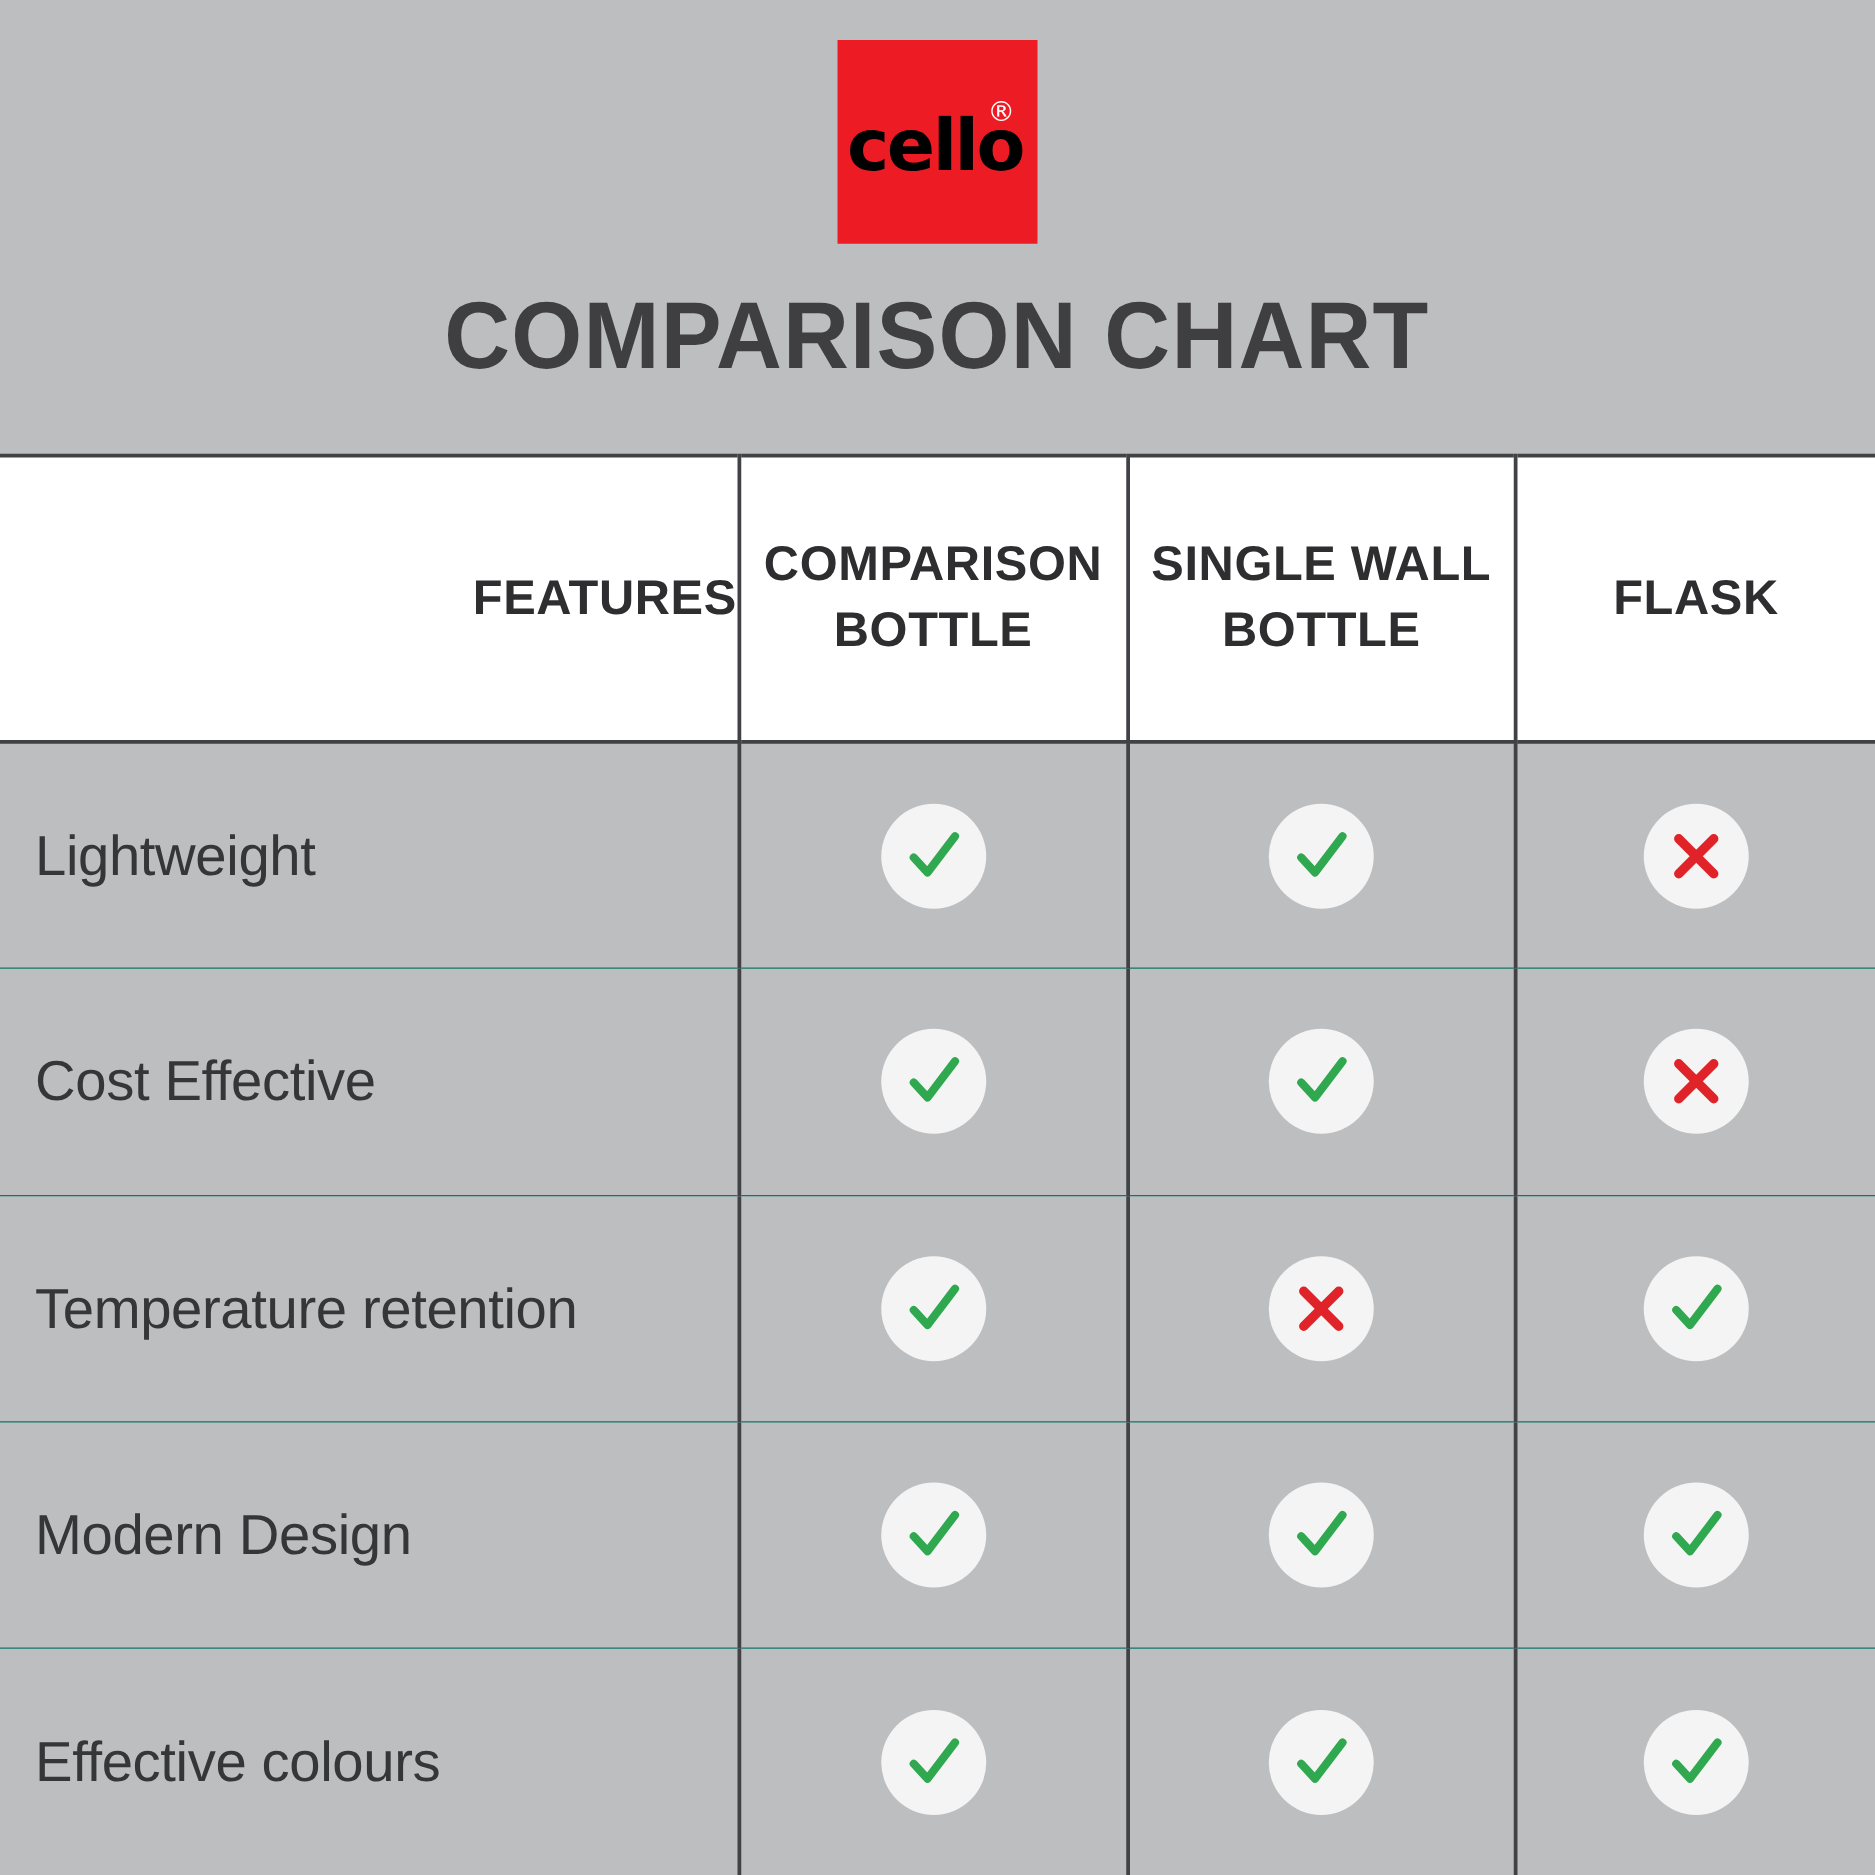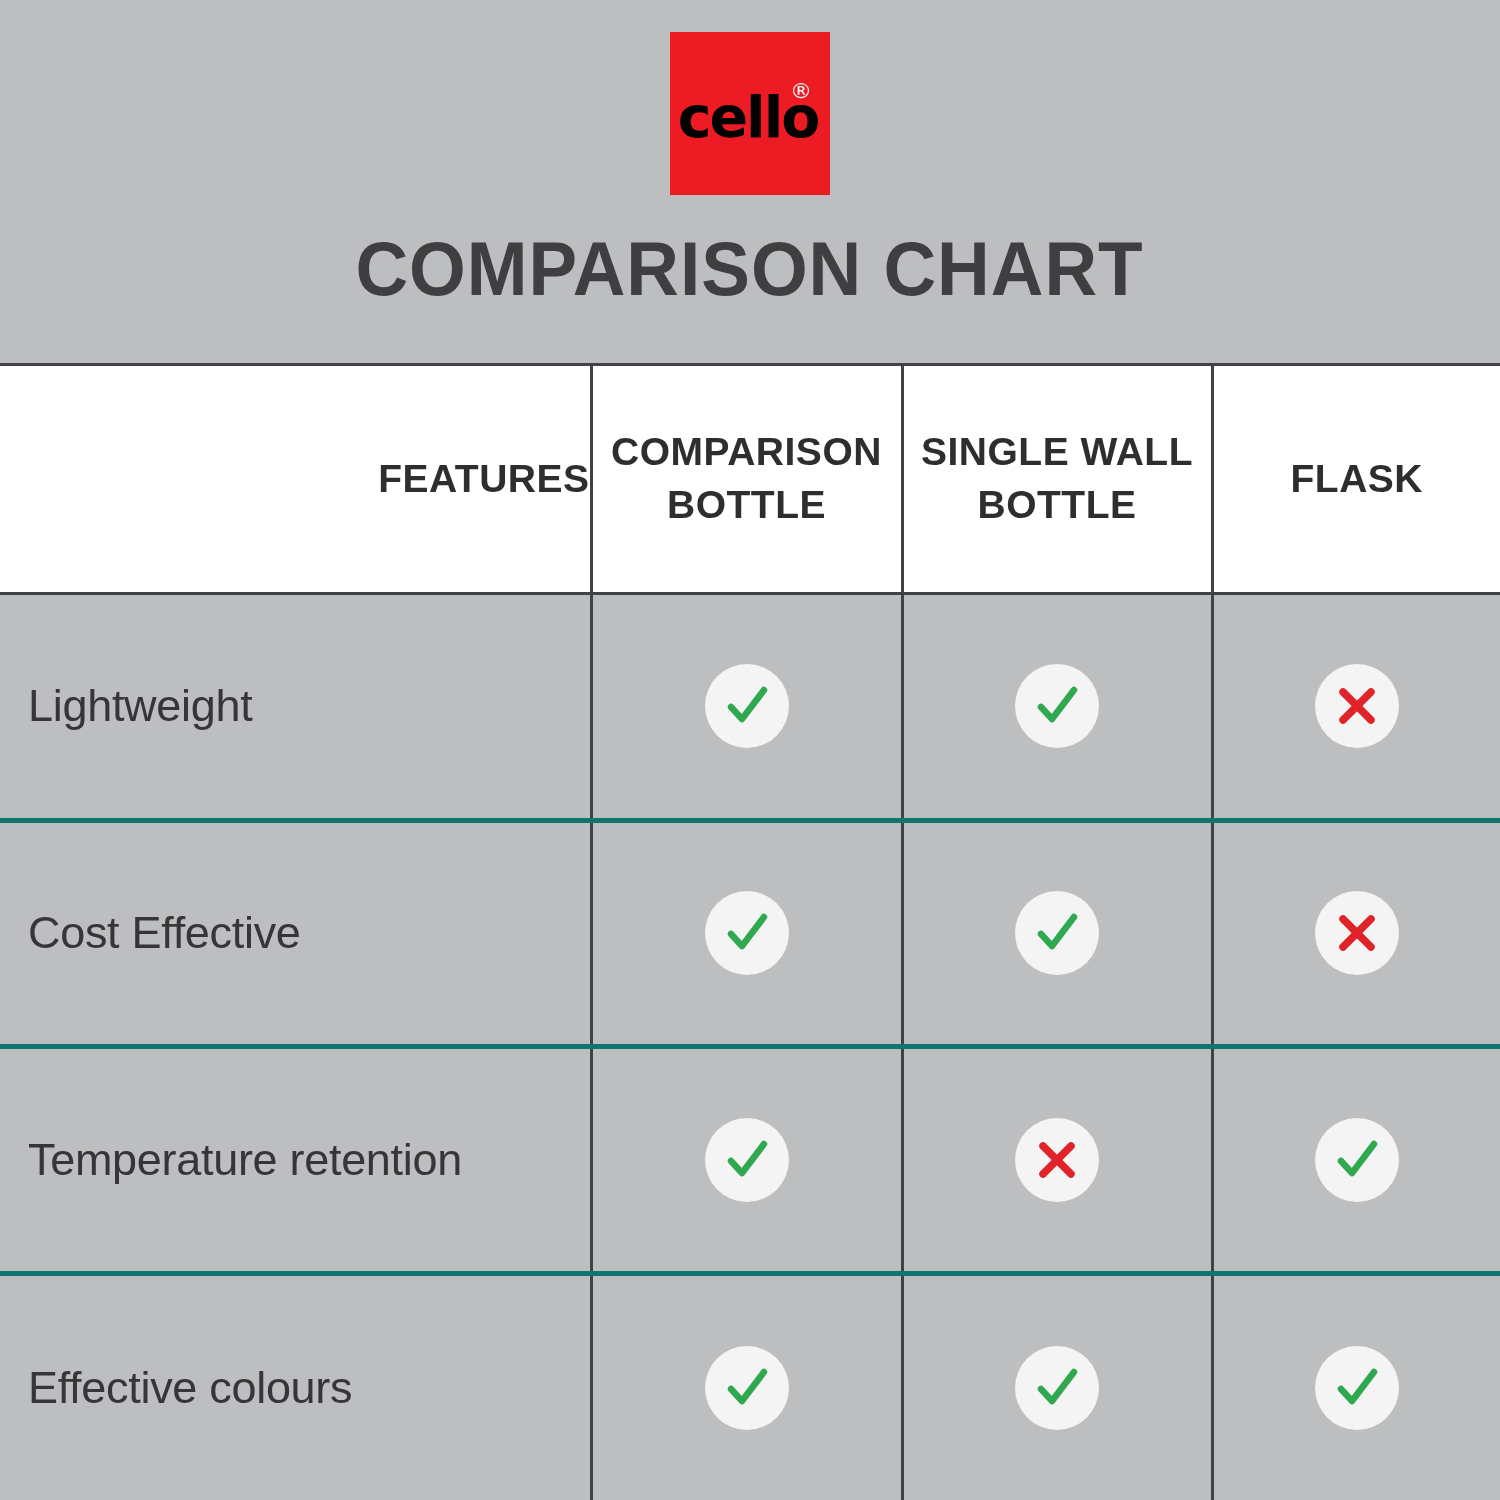--- a/index.html
+++ b/index.html
@@ -107,21 +107,21 @@
   }
   th.prod-head {
     text-align: center;
     line-height: 1.35;
   }
 
   tbody tr { height: 143px; }
   tbody td {
     background: #bcbec0;
     border-right: 3px solid #404245;
-    border-bottom: 5px solid #0f766e;
+    border-bottom: 1px solid #0f766e;
     padding: 0;
     vertical-align: middle;
   }
   tbody tr:last-child td { border-bottom: none; }
   tbody td:last-child { border-right: none; }
 
   td.feature-cell {
     text-align: left;
     padding-left: 28px;
     color: #363638;
@@ -245,20 +245,38 @@
                 </g>
               </svg>
             </span></td>
           <td class="mark-cell"><span class="mark">
               <svg width="54" height="54" viewBox="0 0 54 54">
                 <path d="M11 28 L22 40 L44 11" fill="none" stroke="#2FA84F" stroke-width="6.5" stroke-linecap="round" stroke-linejoin="round"></path>
               </svg>
             </span></td>
         </tr>
         <tr>
+          <td class="feature-cell">Modern Design</td>
+          <td class="mark-cell"><span class="mark">
+              <svg width="54" height="54" viewBox="0 0 54 54">
+                <path d="M11 28 L22 40 L44 11" fill="none" stroke="#2FA84F" stroke-width="6.5" stroke-linecap="round" stroke-linejoin="round"></path>
+              </svg>
+            </span></td>
+          <td class="mark-cell"><span class="mark">
+              <svg width="54" height="54" viewBox="0 0 54 54">
+                <path d="M11 28 L22 40 L44 11" fill="none" stroke="#2FA84F" stroke-width="6.5" stroke-linecap="round" stroke-linejoin="round"></path>
+              </svg>
+            </span></td>
+          <td class="mark-cell"><span class="mark">
+              <svg width="54" height="54" viewBox="0 0 54 54">
+                <path d="M11 28 L22 40 L44 11" fill="none" stroke="#2FA84F" stroke-width="6.5" stroke-linecap="round" stroke-linejoin="round"></path>
+              </svg>
+            </span></td>
+        </tr>
+        <tr>
           <td class="feature-cell">Effective colours</td>
           <td class="mark-cell"><span class="mark">
               <svg width="54" height="54" viewBox="0 0 54 54">
                 <path d="M11 28 L22 40 L44 11" fill="none" stroke="#2FA84F" stroke-width="6.5" stroke-linecap="round" stroke-linejoin="round"></path>
               </svg>
             </span></td>
           <td class="mark-cell"><span class="mark">
               <svg width="54" height="54" viewBox="0 0 54 54">
                 <path d="M11 28 L22 40 L44 11" fill="none" stroke="#2FA84F" stroke-width="6.5" stroke-linecap="round" stroke-linejoin="round"></path>
               </svg>

